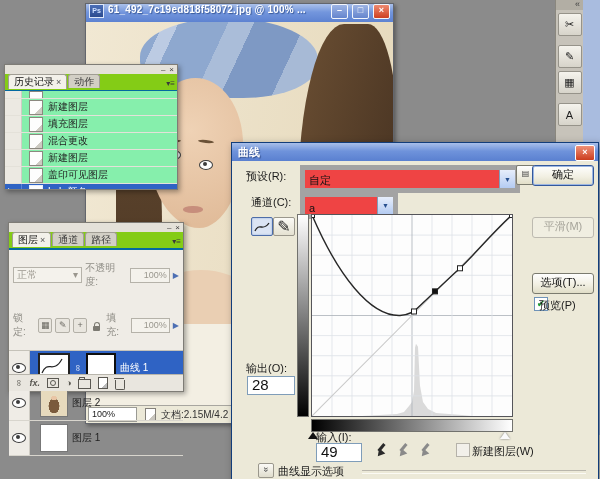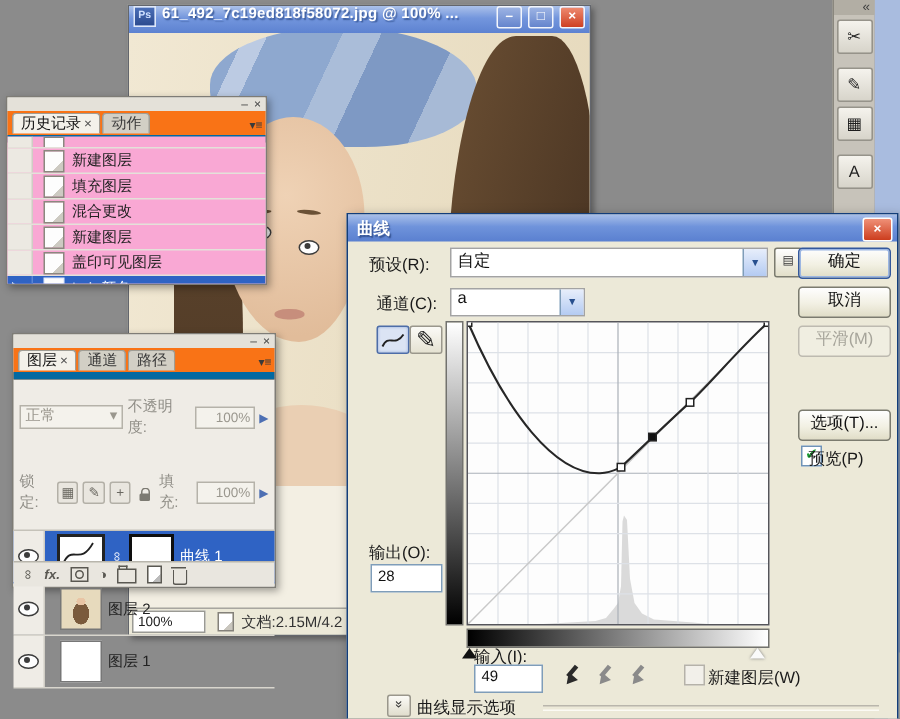--- a/index.html
+++ b/index.html
@@ -45,29 +45,29 @@
     border-top:1px solid #a8a6a0;display:flex;align-items:center;font-size:10px;color:#333;overflow:hidden}
   .zoom-box{width:44px;height:13px;margin-left:2px;background:#fff;border:1px solid #9a9a94;
     font-size:9px;line-height:13px;padding-left:3px;color:#222}
   .mini-page{width:9px;height:11px;margin:0 5px 0 8px;background:linear-gradient(135deg,#fff 70%,#c9c6be 70%);
     border:1px solid #84817a}
   .doc-info{white-space:nowrap}
   
   .panel{position:absolute;background:#efece6;border:1px solid #7e7c76;box-shadow:2px 2px 5px rgba(0,0,0,.35)}
   .panel-minibar{height:9px;display:flex;justify-content:flex-end;align-items:center;gap:4px;
     padding:0 3px;font-size:8px;line-height:8px;color:#3c3c3c;background:#e4e1d9}
-  .tab-row{height:16px;display:flex;align-items:center;padding-left:3px;gap:1px;
-    border-bottom:5px solid #0369a1;position:relative;background:#f97316}
+  .tab-row{height:16px;display:flex;align-items:flex-start;padding-left:3px;gap:1px;
+    border-bottom:2px solid #0369a1;position:relative;background:#84cc16}
   .tab{font-size:10px;line-height:13px;padding:0 5px;border:1px solid #a09d94;border-bottom:none;
     border-radius:3px 3px 0 0;background:#d2cfc5;color:#3a3a3a;white-space:nowrap}
   .tab.active{background:#f3f1ea;color:#111}
   .tab .x{font-size:9px;color:#555;margin-left:2px}
   .panel-menu{position:absolute;right:2px;bottom:2px;font-size:8px;color:#3a3a3a;line-height:8px}
   #history{left:4px;top:64px;width:172px;height:124px}
-  .h-list{position:absolute;left:0;top:26px;right:0;bottom:0;background:#f9a8d4;overflow:hidden}
+  .h-list{position:absolute;left:0;top:26px;right:0;bottom:0;background:#86efac;overflow:hidden}
   .h-row{height:16px;display:flex;align-items:center;border-bottom:1px solid #e4e1d9;font-size:10px;color:#222}
   .h-row.partial{height:7px;overflow:hidden}
   .h-row.partial .h-icon{margin-top:8px}
   .h-gutter{width:16px;align-self:stretch;border-right:1px solid #cfccc4;background:#ece9e2;position:relative}
   .h-icon{width:12px;height:13px;margin:0 5px 0 7px;flex:none;
     background:linear-gradient(135deg,#fdfdfd 72%,#cdcac2 72%);border:1px solid #8b887f}
   .h-row.selected{background:#2f63c4;color:#fff;border-bottom-color:#2f63c4}
   .h-row.selected .h-gutter{background:#2f63c4;border-right-color:#5b85d4}
   .h-row.selected .h-icon{border-color:#e8eefb}
   .h-pointer{position:absolute;left:3px;top:4px;width:0;height:0;
@@ -123,21 +123,21 @@
   
   #curves{position:absolute;left:231px;top:142px;width:366px;height:350px;background:#ece9d8;
     border:1px solid #123d7a;box-shadow:3px 3px 8px rgba(0,0,0,.45)}
   .dlg-titlebar{height:18px;background:linear-gradient(#a8bfe9,#6f93db 45%,#5a80d0);
     display:flex;align-items:center;padding:0 6px}
   .dlg-title{color:#fff;font-size:11px;font-weight:bold;text-shadow:1px 1px 1px #33508f}
   .dlg-close{position:absolute;right:3px;top:2px;width:18px;height:14px;border:1px solid #fff;
     border-radius:2px;background:linear-gradient(#ef9077,#cc3d1e);color:#fff;font-size:9px;
     line-height:12px;text-align:center;font-weight:bold}
   #curves .lbl{position:absolute;font-size:11px;color:#1a1a1a;white-space:nowrap}
-  .dd{position:absolute;background:#ffffff;border:1px solid #a3a3a3;display:flex;align-items:flex-start;
+  .dd{position:absolute;background:#ef4444;border:5px solid #a3a3a3;display:flex;align-items:flex-end;
     font-size:11px;color:#111}
   .dd .dd-text{flex:1;padding-left:4px;overflow:hidden;white-space:nowrap}
   .dd .dd-arrow{width:15px;align-self:stretch;border-left:1px solid #7f9db9;
     background:linear-gradient(#e7eefb,#b4cbf2);color:#274f8e;font-size:7px;
     display:flex;align-items:center;justify-content:center}
   .xp-btn{position:absolute;width:60px;height:19px;background:linear-gradient(#fefefe,#f2f0e3 55%,#e0ddc7);
     border:1px solid #7b7b6f;border-radius:3px;font-size:11px;color:#111;text-align:center;line-height:17px}
   .xp-btn.default{border-color:#33589c;box-shadow:inset 0 0 0 1px #9cb6e2}
   .xp-btn.disabled{color:#a6a49a;background:#f0eee1;border-color:#bdbab0;box-shadow:none}
   .sm-btn{position:absolute;width:17px;height:18px;background:linear-gradient(#fefefe,#e2dfc9);
@@ -148,21 +148,21 @@
   .vgrad{position:absolute;left:65px;top:71px;width:10px;height:201px;border:1px solid #72726e;
     background:linear-gradient(#fff,#000)}
   .plot{position:absolute;left:79px;top:71px;width:200px;height:201px;border:1px solid #55555a;background:#fdfdfd}
   .plot svg{display:block;width:100%;height:100%}
   .hgrad{position:absolute;left:79px;top:276px;width:200px;height:11px;border:1px solid #72726e;
     background:linear-gradient(90deg,#000,#fff)}
   .tri{position:absolute;width:0;height:0;border-left:5px solid transparent;border-right:5px solid transparent}
   .tri.black{left:76px;top:289px;border-bottom:7px solid #111}
   .tri.white{left:268px;top:289px;border-bottom:7px solid #fafafa;filter:drop-shadow(0 0 1px #777)}
   .field{position:absolute;width:42px;height:17px;background:#fff;border:1px solid #7f9db9;
-    font-size:10px;line-height:16px;padding-left:4px;color:#111}
+    font-size:15px;line-height:16px;padding-left:4px;color:#111}
   .cb{position:absolute;width:12px;height:12px;background:#fff;border:1px solid #6f93b8;
     font-size:10px;line-height:11px;text-align:center;color:#1d9e33;font-weight:bold}
   .cb.dis{border-color:#b5b2a9;background:#f2f0ea;color:#c5c2b9}
   .lbl.dis{color:#a6a49a}
   .dropper{position:absolute;width:14px;height:15px}
   .dropper .stem{position:absolute;left:6px;top:1px;width:3px;height:9px;background:#2a2a2a;transform:rotate(40deg)}
   .dropper .tip{position:absolute;left:2px;top:8px;width:0;height:0;border-top:7px solid #2a2a2a;
     border-left:4px solid transparent;border-right:4px solid transparent;transform:rotate(40deg)}
   .dropper.light .stem,{background:#8a8a8a}
   .dropper.light .stem{background:#8a8a8a}
@@ -355,21 +355,20 @@
   <div class="dlg-close">×</div>
 
   <span class="lbl" style="left:14px;top:26px">预设(R):</span>
   <div class="dd" style="left:68px;top:22px;width:210px;height:18px">
     <span class="dd-text">自定</span>
     <span class="dd-arrow">▼</span>
   </div>
   <div class="sm-btn" style="left:284px;top:22px">▤</div>
 
   <div class="xp-btn default" style="left:300px;top:22px">确定</div>
-  <div class="xp-btn" style="left:300px;top:48px">取消</div>
   <div class="xp-btn disabled" style="left:300px;top:74px">平滑(M)</div>
   <div class="xp-btn" style="left:300px;top:130px">选项(T)...</div>
   <div class="cb" style="left:302px;top:154px">✔</div>
   <span class="lbl" style="left:307px;top:155px">预览(P)</span>
 
   <span class="lbl" style="left:19px;top:52px">通道(C):</span>
   <div class="dd" style="left:68px;top:49px;width:88px;height:17px">
     <span class="dd-text">a</span>
     <span class="dd-arrow">▼</span>
   </div>

